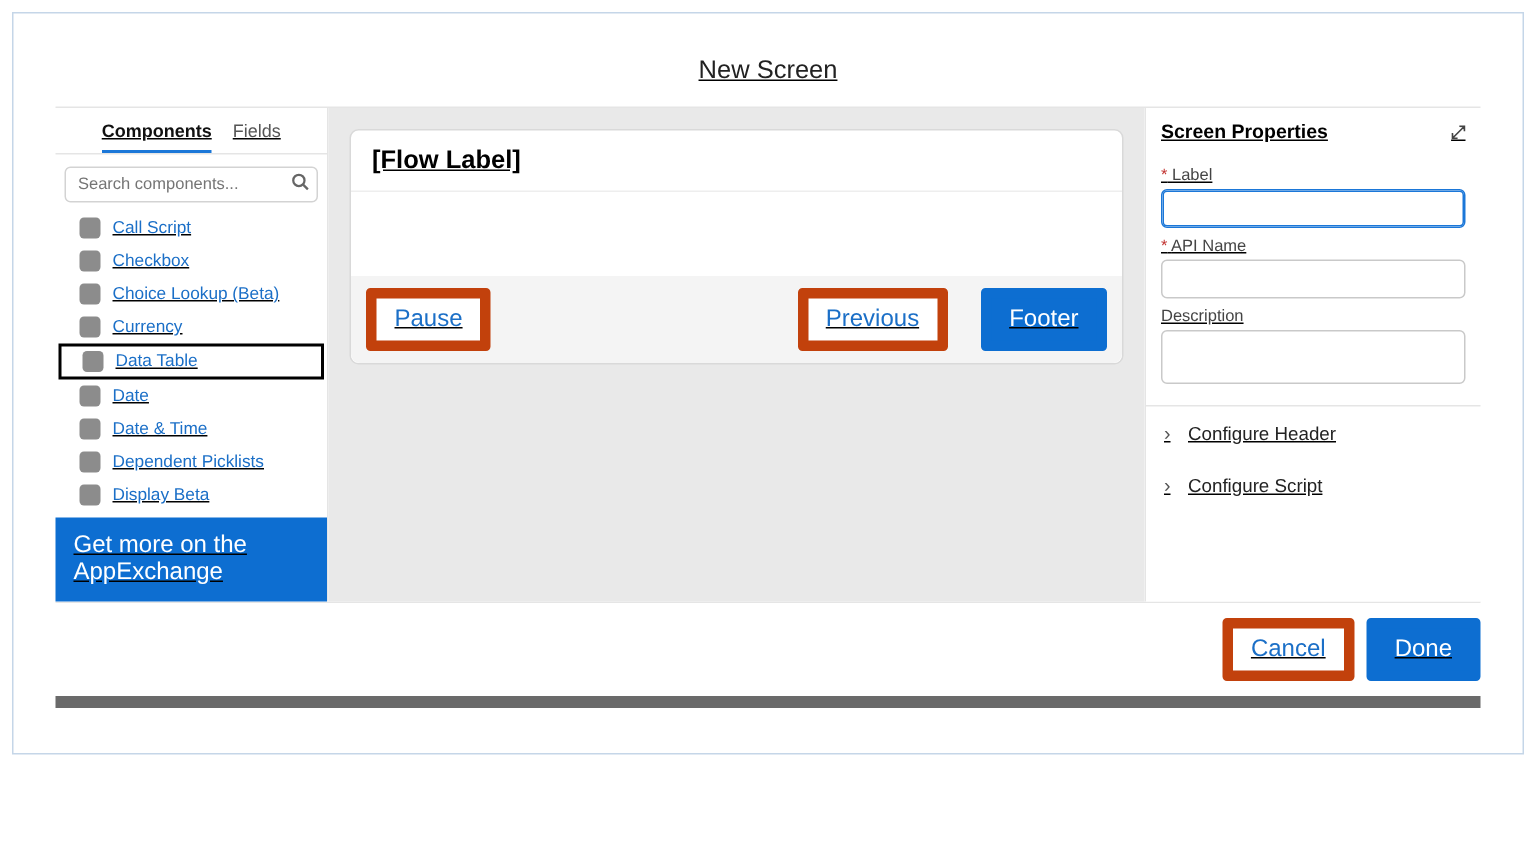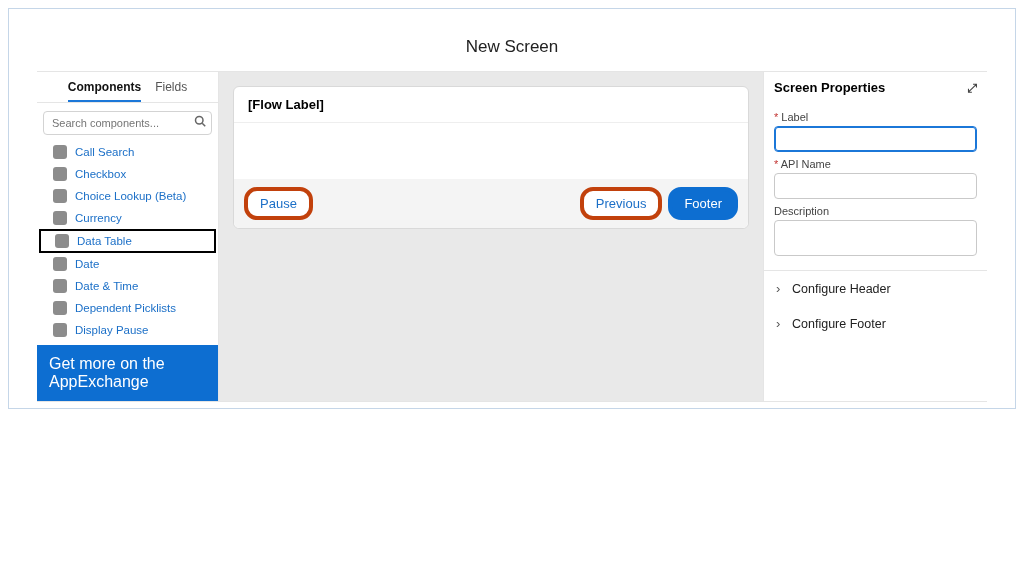--- a/index.html
+++ b/index.html
@@ -4,24 +4,25 @@
 <style>
   * { box-sizing: border-box; margin: 0; padding: 0; }
   body {
     font-family: -apple-system, BlinkMacSystemFont, "Segoe UI", Arial, sans-serif;
     background: #fff;
     padding: 8px;
   }
   .frame {
     border: 1px solid #c5d6e8;
     width: 1008px;
-    height: 401px;
+    height: 495px;
     position: relative;
     background: #fff;
     overflow: hidden;
+    text-decoration: underline;
   }
   .title {
     text-align: center;
     font-size: 17px;
     color: #222;
     padding: 28px 0 14px 0;
   }
   .main-row {
     display: flex;
     border-top: 1px solid #e5e5e5;
@@ -114,47 +115,47 @@
     background: #e9e9e9;
     padding: 14px;
   }
   .flow-card {
     background: #fff;
     border: 1px solid #d9d9d9;
     border-radius: 6px;
   }
   .flow-header {
     padding: 10px 14px;
-    font-size: 13px;
+    font-size: 17px;
     font-weight: 700;
     border-bottom: 1px solid #eee;
   }
   .flow-body { height: 56px; }
   .flow-footer {
     display: flex;
     justify-content: space-between;
     padding: 8px 10px;
     background: #f4f4f4;
     border-radius: 0 0 6px 6px;
   }
   .btn {
-    border: 4px solid #c2410c;
-    background: #fff;
-    border-radius: 13px;
+    border: 7px solid #c2410c;
+    background: #fff;
+    border-radius: 3px;
     padding: 5px 12px;
-    font-size: 13px;
+    font-size: 16px;
     color: #1b6fc7;
     cursor: pointer;
   }
   .btn.primary {
     background: #0d6ed1;
     border-color: #0d6ed1;
     color: #fff;
   }
-  .ffr { display: flex; gap: 6px; }
+  .ffr { display: flex; gap: 22px; }
   
   .right-panel {
     width: 224px;
     flex: 0 0 224px;
     background: #fff;
     border-left: 1px solid #e5e5e5;
     padding: 8px 10px;
     display: flex;
     flex-direction: column;
   }
@@ -244,21 +245,21 @@
       <div class="search-wrap">
         <input type="text" placeholder="Search components..." style="">
         <svg class="sicon" viewBox="0 0 16 16" fill="none" stroke="currentColor" stroke-width="2">
             <circle cx="7" cy="7" r="5"></circle>
             <line x1="11" y1="11" x2="15" y2="15"></line>
           </svg>
       </div>
       <div class="comp-list">
         <div class="comp-item">
             <div class="ic"></div>
-            <span>Call Search</span>
+            <span>Call Script</span>
           </div>
         <div class="comp-item">
             <div class="ic"></div>
             <span>Checkbox</span>
           </div>
         <div class="comp-item">
             <div class="ic"></div>
             <span>Choice Lookup (Beta)</span>
           </div>
         <div class="comp-item">
@@ -276,21 +277,21 @@
         <div class="comp-item">
             <div class="ic"></div>
             <span>Date &amp; Time</span>
           </div>
         <div class="comp-item">
             <div class="ic"></div>
             <span>Dependent Picklists</span>
           </div>
         <div class="comp-item">
             <div class="ic"></div>
-            <span>Display Pause</span>
+            <span>Display Beta</span>
           </div>
 
       </div>
       <div class="app-exchange">Get more on the AppExchange</div>
     </div>
 
     <div class="canvas">
       <div class="flow-card">
         <div class="flow-header">[Flow Label]</div>
         <div class="flow-body"></div>
@@ -320,21 +321,21 @@
       <textarea class="fld-textarea" style=""></textarea>
 
       <div class="sec-div"></div>
 
       <div class="accordion">
         <span class="chev">›</span>
         <span>Configure Header</span>
       </div>
       <div class="accordion">
         <span class="chev">›</span>
-        <span>Configure Footer</span>
+        <span>Configure Script</span>
       </div>
     </div>
 
   </div>
 
   <div class="footer">
     <button class="btn">Cancel</button>
     <button class="btn primary">Done</button>
   </div>
 

